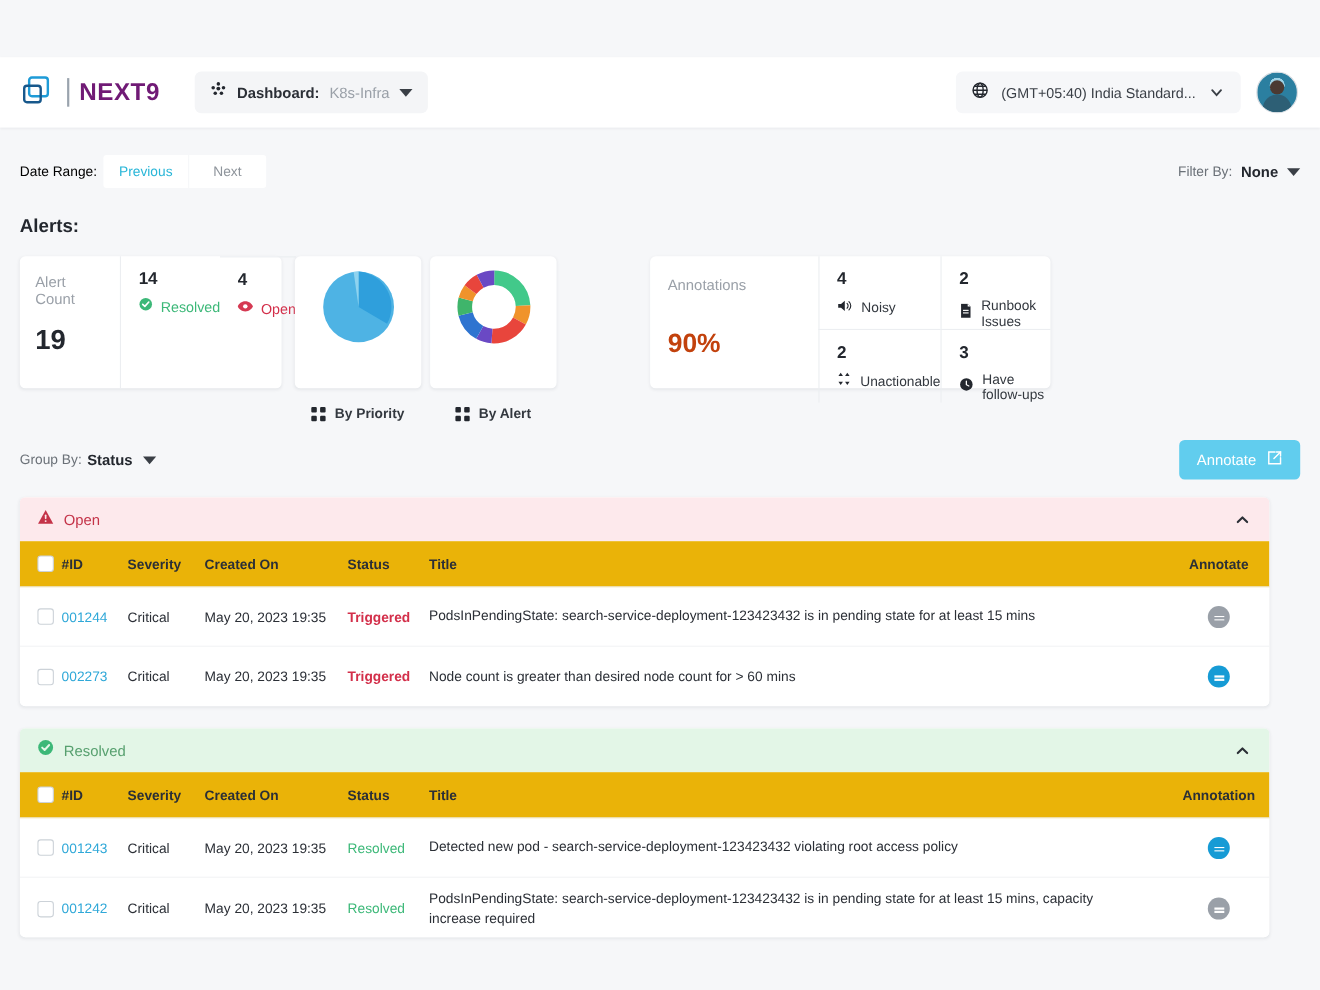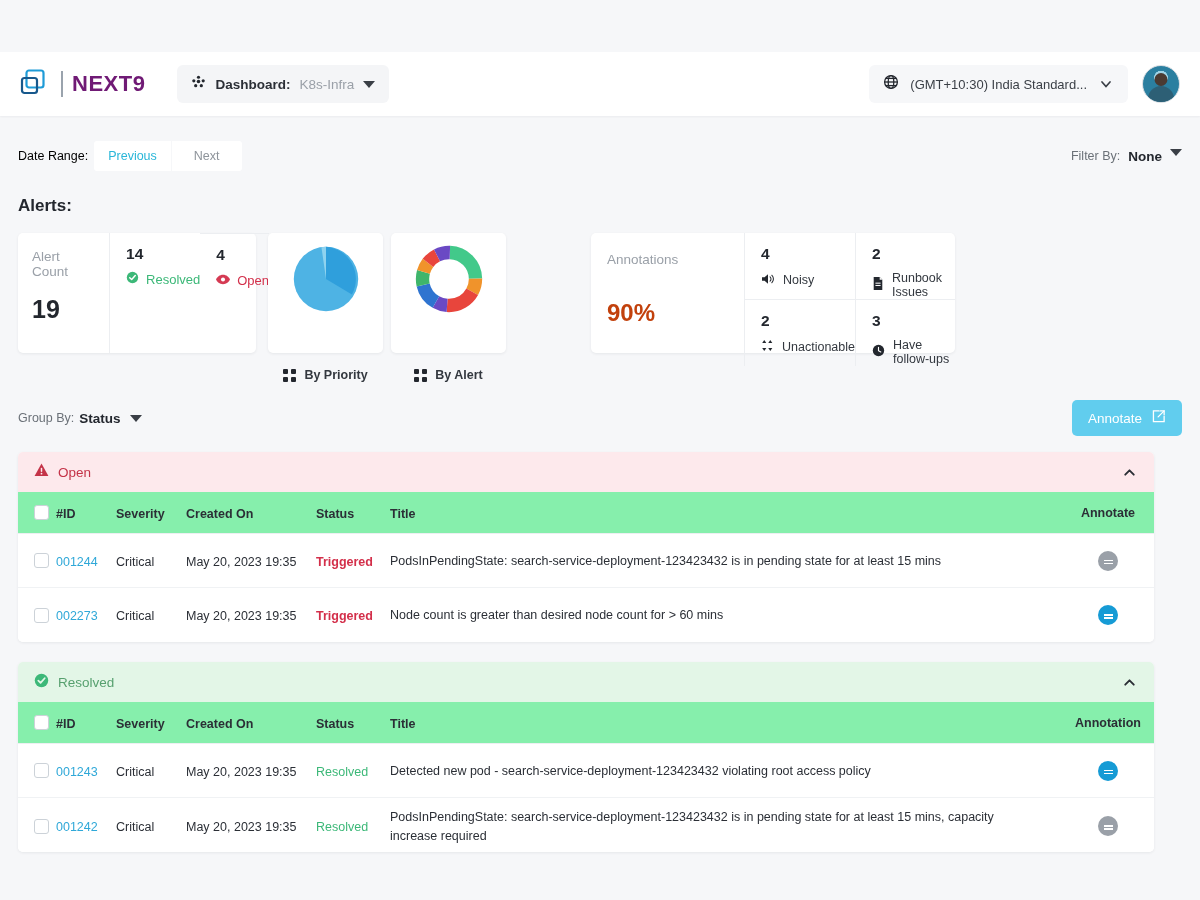--- a/index.html
+++ b/index.html
@@ -85,21 +85,21 @@
     font-size: 14px; font-weight: 700; color: #1799c4; background: #ffffff;
     height: 30px; display: flex; align-items: center; gap: 11px; padding: 0 14px;
     cursor: pointer;
   }
   .dr-main .caret { border-top-color: #1799c4; margin-left: 0; }
   .dr-next {
     font-size: 12.5px; color: #8e949b; background: #ffffff;
     height: 30px; display: flex; align-items: center; padding: 0 22px;
     border-radius: 0 3px 3px 0; cursor: pointer; margin-left: 1px;
   }
-  .filterby { margin-left: auto; display: flex; align-items: flex-start; gap: 8px; cursor: pointer; }
+  .filterby { margin-left: auto; display: flex; align-items: center; gap: 8px; cursor: pointer; }
   .fb-label { font-size: 12.5px; color: #6b7178; }
   .fb-value { font-size: 13.5px; font-weight: 700; color: #23272e; }
   
   .alerts-title {
     position: absolute; top: 196px; left: 18px;
     font-size: 17px; font-weight: 700; color: #23272e;
   }
   
   .cards { position: absolute; top: 233px; left: 18px; right: 18px; height: 120px; }
   .card {
@@ -165,21 +165,21 @@
     height: 40px; display: flex; align-items: center; padding: 0 16px;
     cursor: pointer;
   }
   .gh-open { background: #fde9ec; }
   .gh-resolved { background: #e3f6e7; }
   .gh-txt { font-size: 13.5px; font-weight: 400; margin-left: 9px; }
   .gh-open .gh-txt { color: #c43348; }
   .gh-resolved .gh-txt { color: #57a06f; }
   .gh-chev { margin-left: auto; color: #2b2f36; display: flex; }
   .thead {
-    height: 42px; background: #86efac; display: flex; align-items: center;
+    height: 42px; background: #eab308; display: flex; align-items: center;
     border-bottom: 1px solid #edeff2;
   }
   .tr {
     height: 54px; display: flex; align-items: center;
     border-bottom: 1px solid #f0f2f4; background: #ffffff;
   }
   .tr.tall { height: 56px; }
   .tr:last-child { border-bottom: none; }
   .c-chk   { width: 38px; padding-left: 16px; }
   .c-id    { width: 60px; }
@@ -247,21 +247,21 @@
     <div class="tz-select">
       <span>
         <svg width="16" height="16" viewBox="0 0 16 16" fill="none" stroke="#23272e" stroke-width="1.3">
           <circle cx="8" cy="8" r="6.4"></circle>
             <ellipse cx="8" cy="8" rx="2.8" ry="6.4"></ellipse>
           <line x1="1.6" y1="8" x2="14.4" y2="8"></line>
             <line x1="2.6" y1="4.4" x2="13.4" y2="4.4"></line>
           <line x1="2.6" y1="11.6" x2="13.4" y2="11.6"></line>
         </svg>
       </span>
-      <span class="tz-text">(GMT+10:30) India Standard...</span>
+      <span class="tz-text">(GMT+05:40) India Standard...</span>
       <span class="chev-down">
         <svg width="16" height="16" viewBox="0 0 16 16" fill="none" stroke="#3a3f46" stroke-width="1.7" stroke-linecap="round">
           <polyline points="4,6 8,10.5 12,6"></polyline>
         </svg>
       </span>
     </div>
 
     <div class="avatar"></div>
   </div>
 

